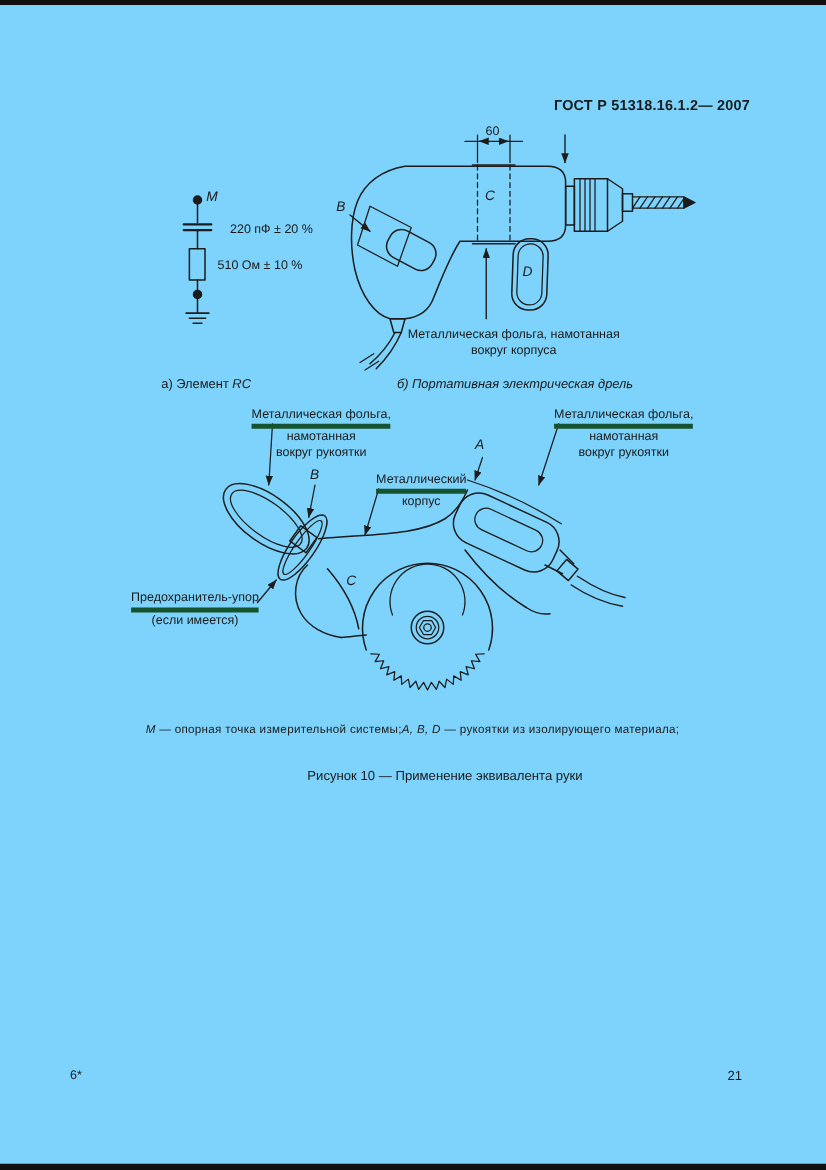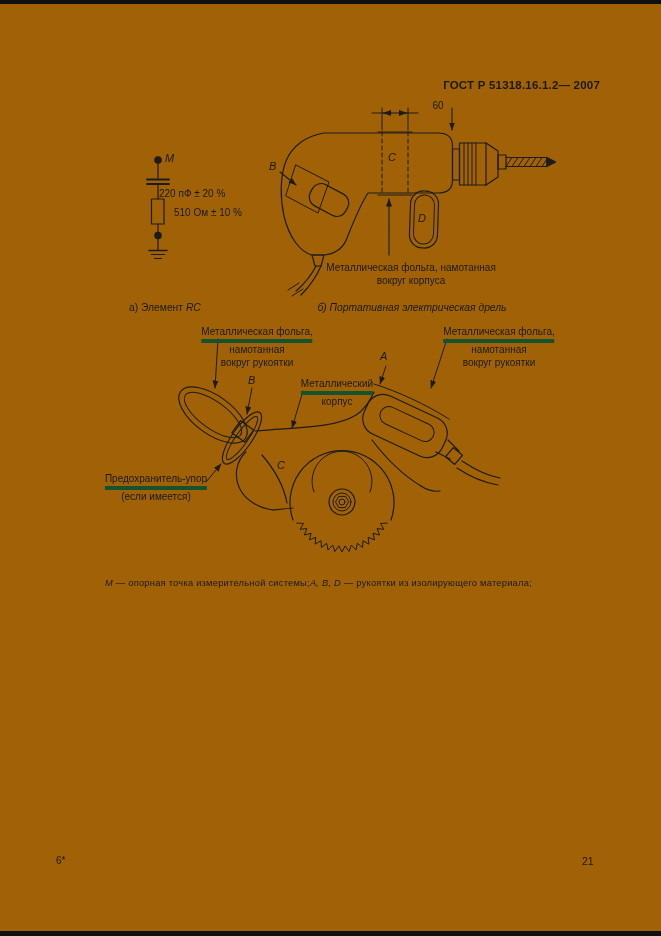--- a/index.html
+++ b/index.html
@@ -1,27 +1,27 @@
 <!DOCTYPE html>
 <html><head>
 <meta charset="utf-8">
 <style>
   html,body { margin:0; padding:0; background:#e8e8e8; }
-  .page { position:relative; width:661px; height:936px; background:#a16207;
+  .page { position:relative; width:661px; height:936px; background:#7dd3fc;
           font-family:"Liberation Sans", sans-serif; color:#1a1a1a; overflow:hidden; margin:0 auto; }
   .edge { position:absolute; left:0; width:661px; background:#101010; }
   .hdr { position:absolute; top:79px; right:61px; font-weight:bold; font-size:11.5px; letter-spacing:.2px; white-space:nowrap; }
   .lbl { position:absolute; font-size:10px; line-height:13px; white-space:nowrap; }
   .ctr { text-align:center; transform:translateX(-50%); }
   .it  { font-style:italic; }
   .ltr { position:absolute; font-size:11px; font-style:italic; line-height:12px; }
   .u   { border-bottom:4px solid #14532d; padding-bottom:1px; display:inline-block; }
   .cap { font-size:10.3px; }
   .legend1 { position:absolute; left:105px; top:578px; width:450px; display:flex;
-             justify-content:flex-start; font-size:9.3px; letter-spacing:.25px; white-space:nowrap; }
+             justify-content:center; font-size:9.3px; letter-spacing:.25px; white-space:nowrap; }
   .legend2 { position:absolute; left:327px; top:591px; transform:translateX(-50%);
              font-size:9.3px; letter-spacing:.25px; white-space:nowrap; }
   .figcap { position:absolute; left:356px; top:615px; transform:translateX(-50%);
             font-size:10.5px; white-space:nowrap; }
   .foot { position:absolute; font-size:10.5px; }
   svg.draw { position:absolute; left:0; top:0; }
 </style>
 </head>
 <body>
 
@@ -161,25 +161,25 @@
         <line x1="447" y1="339" x2="431" y2="388" marker-end="url(#arr)"></line>
         <line x1="303" y1="391" x2="292" y2="428" marker-end="url(#arr)"></line>
         <line x1="386" y1="366" x2="380" y2="384" marker-end="url(#arr)"></line>
         <line x1="252" y1="388" x2="247" y2="414" marker-end="url(#arr)"></line>
         <line x1="206" y1="482" x2="221" y2="464" marker-end="url(#arr)"></line>
       </g>
     </g>
   </svg>
 
   <span class="ltr" style="left:165px;top:152px;">M</span>
-  <span class="lbl" style="left:159px;top:177px;margin-top:10px;">220 пФ ± 20 %</span>
+  <span class="lbl" style="left:184px;top:177px;">220 пФ ± 20 %</span>
   <span class="lbl" style="left:174px;top:206px;">510 Ом ± 10 %</span>
   <span class="lbl cap" style="left:129px;top:301px;"><span>а) Элемент </span><span class="it">RC</span></span>
 
-  <span class="lbl ctr" style="left:394px;top:99px;margin-left:44px;">60</span>
+  <span class="lbl ctr" style="left:394px;top:99px;">60</span>
   <span class="ltr" style="left:269px;top:160px;">B</span>
   <span class="ltr" style="left:388px;top:151px;">C</span>
   <span class="ltr" style="left:418px;top:212px;">D</span>
   <div class="lbl ctr" style="left:411px;top:261px;">
     <div>Металлическая фольга, намотанная</div>
     <div>вокруг корпуса</div>
   </div>
   <span class="lbl cap ctr" style="left:412px;top:301px;font-style:italic;">б) Портативная электрическая дрель</span>
 
   <div class="lbl ctr" style="left:257px;top:325px;">
@@ -201,17 +201,18 @@
   </div>
   <div class="lbl ctr" style="left:156px;top:472px;">
     <div class="u">Предохранитель-упор</div>
     <div>(если имеется)</div>
   </div>
 
   <div class="legend1">
     <span><span class="it">M</span><span> — опорная точка измерительной системы;</span></span>
     <span><span class="it">A, B, D</span><span> — рукоятки из изолирующего материала;</span></span>
   </div>
+  <div class="figcap">Рисунок 10 — Применение эквивалента руки</div>
 
   <span class="foot" style="left:56px;top:855px;font-size:10px;">6*</span>
   <span class="foot" style="left:582px;top:855px;">21</span>
 
 </div>
 
 </body></html>

